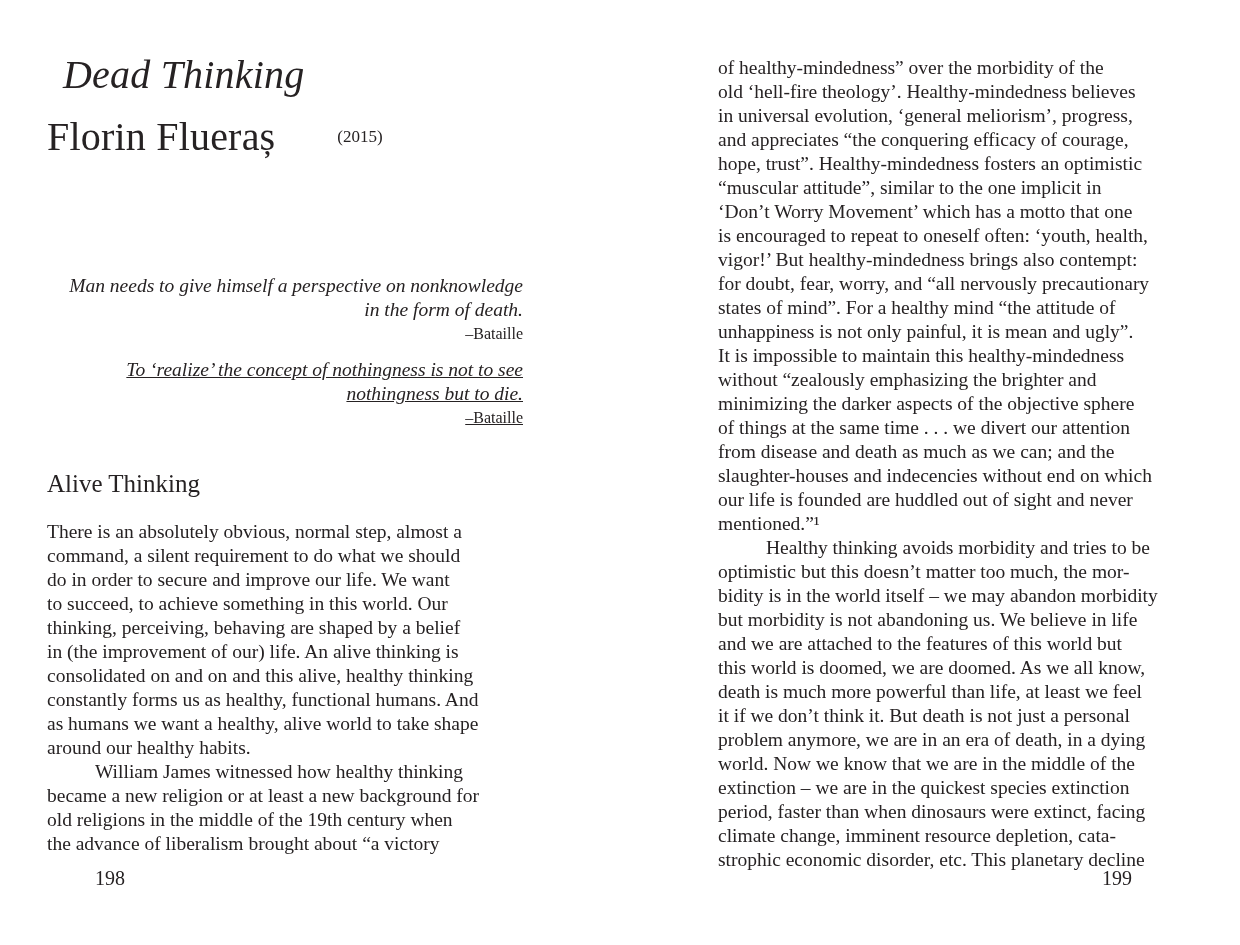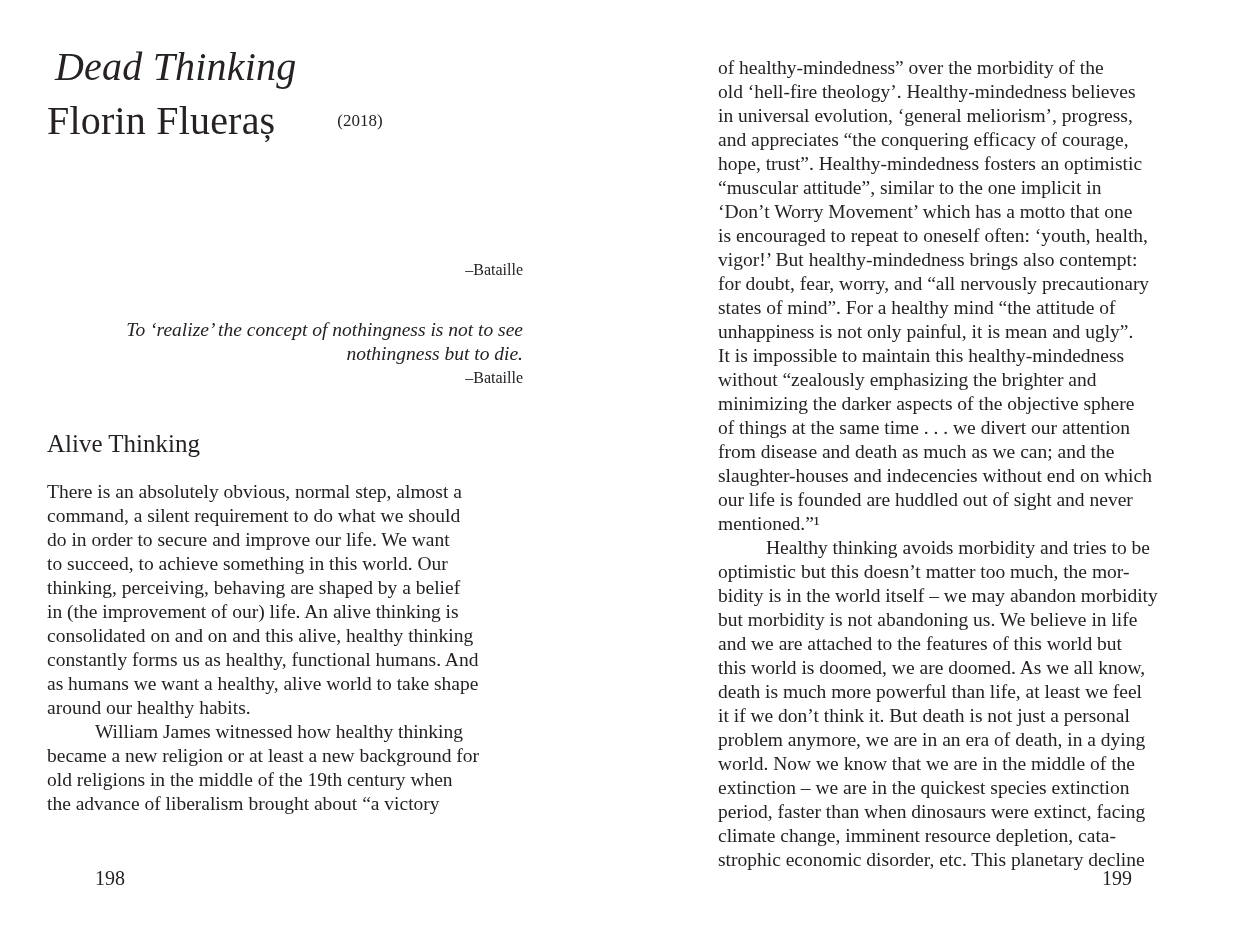--- a/index.html
+++ b/index.html
@@ -17,21 +17,21 @@
     overflow: hidden;
   }
   .page {
     position: absolute;
     top: 0;
   }
   .page-left  { left: 47px;  width: 476px; padding-top: 36px; }
   .page-right { left: 718px; width: 480px; padding-top: 56px; }
 
   .title {
-    margin: 8px;
+    margin: 16px;
     font-size: 40px;
     line-height: 46px;
     font-weight: normal;
     font-style: italic;
     letter-spacing: 0.2px;
   }
   .author-line {
     display: flex;
     align-items: center;
     line-height: 46px;
@@ -41,21 +41,21 @@
     font-size: 40px;
     letter-spacing: 0.2px;
   }
   .year {
     font-size: 17px;
     margin-left: 62px;
   }
 
   .epigraphs { margin-top: 114px; }
   .epigraph { text-align: right; }
-  .epigraph + .epigraph { margin-top: 36px; }
+  .epigraph + .epigraph { margin-top: 12px; text-decoration: underline; }
   .epigraph .quote {
     font-style: italic;
     font-size: 19.5px;
     line-height: 24px;
     white-space: pre;
   }
   .epigraph .attribution {
     font-size: 16px;
     line-height: 24px;
   }
@@ -85,25 +85,27 @@
 </style>
 </head>
 <body>
 
 <div class="spread">
 
   <div class="page page-left">
     <h1 class="title">Dead Thinking</h1>
     <div class="author-line">
       <span class="author">Florin Flueraș</span>
-      <span class="year">(2018)</span>
+      <span class="year">(2015)</span>
     </div>
 
     <div class="epigraphs">
       <div class="epigraph">
+        <div class="quote">Man needs to give himself a perspective on nonknowledge
+in the form of death.</div>
         <div class="attribution">–Bataille</div>
       </div>
       <div class="epigraph">
         <div class="quote">To ‘realize’ the concept of nothingness is not to see
 nothingness but to die.</div>
         <div class="attribution">–Bataille</div>
       </div>
     </div>
 
     <div class="section-heading">Alive Thinking</div>

